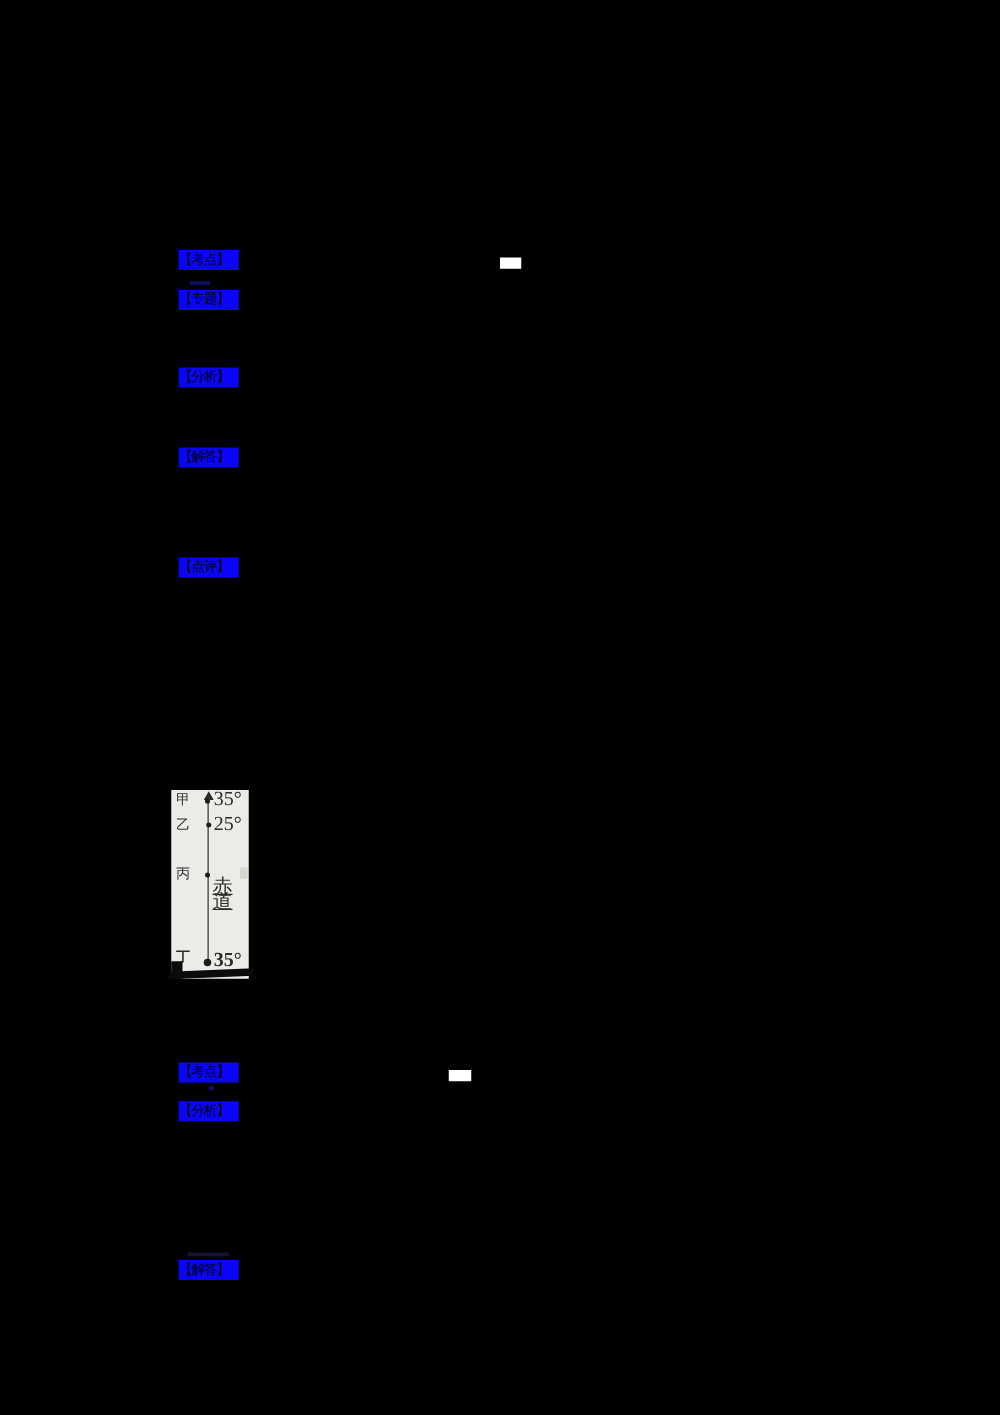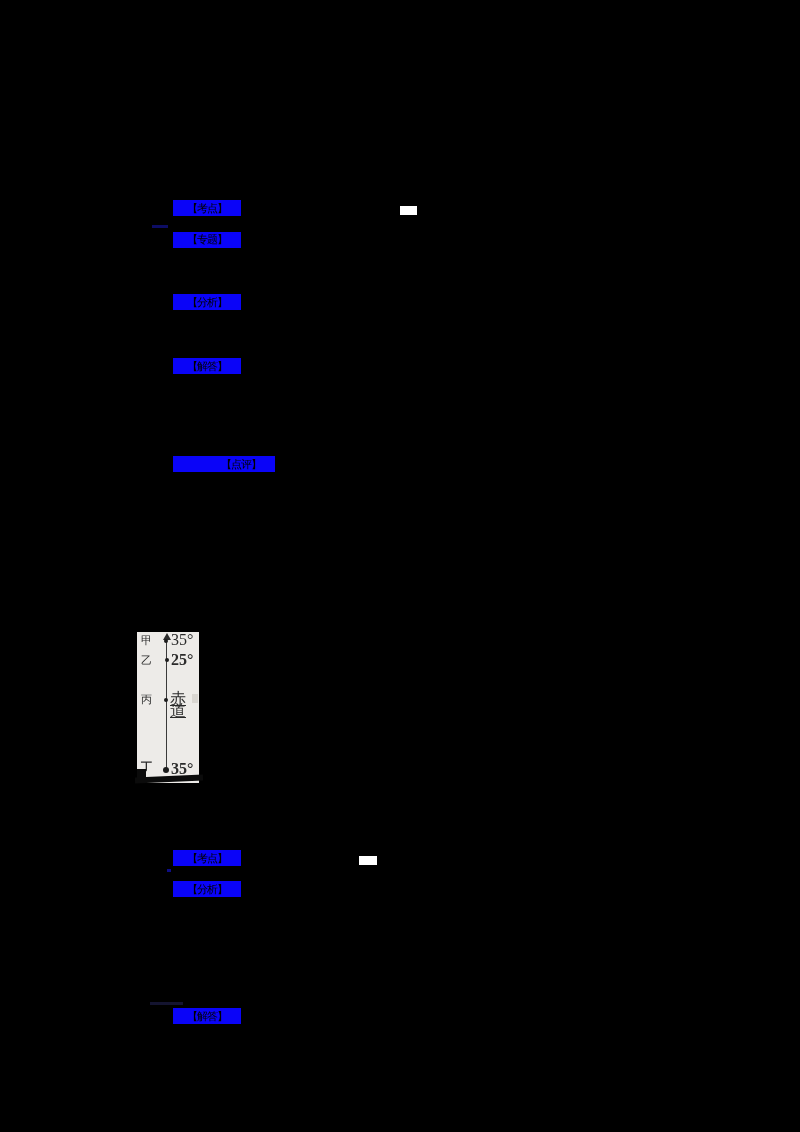--- a/index.html
+++ b/index.html
@@ -7,31 +7,30 @@
     position:relative;
     width:800px;height:1132px;
     background:#000000;
     overflow:hidden;
     font-family:"Liberation Sans", sans-serif;
   }
   
   .anno-label{
     position:absolute;
     left:143px;
-    width:68px;height:16px;
+    width:48px;height:16px;
     background:#0a04f8;
     color:#000000;
     font-size:11px;line-height:16px;
-    text-align:center;
+    text-align:left;
     white-space:nowrap;
     letter-spacing:-1px;
     overflow:hidden;
-    margin-left:30px;
   }
-  .l1{top:200px;} .l2{top:232px;font-family:Liberation Mono, monospace;} .l3{top:294px;} .l4{top:358px;} .l5{top:456px;padding-left:34px;}
+  .l1{top:200px;} .l2{top:232px;font-family:Liberation Mono, monospace;} .l3{top:294px;} .l4{top:358px;} .l5{top:446px;}
   .l6{top:850px;} .l7{top:881px;} .l8{top:1008px;}
 
   
   .inline-img{position:absolute;background:#ffffff;}
   .img1{left:400px;top:206px;width:17px;height:9px;}
   .img2{left:359px;top:856px;width:18px;height:9px;}
 
   
   .artifact{position:absolute;}
   .a1{left:152px;top:225px;width:16px;height:3px;background:#10107e;opacity:.8;}
@@ -62,21 +61,21 @@
     position:absolute;
     background:#1c1c1c;border-radius:50%;
   }
   .d1{left:27px;top:7px;width:4px;height:4px;}
   .d2{left:28px;top:26px;width:4px;height:4px;}
   .d3{left:27px;top:66px;width:4px;height:4px;}
   .d4{left:26px;top:135px;width:6px;height:6px;}
   #diagram .pt-name{position:absolute;left:4px;font-size:11px;line-height:12px;}
   #diagram .pt-val{position:absolute;left:34px;font-size:16px;line-height:12px;}
   .n1{top:2px;} .n2{top:22px;} .n3{top:61px;} .n4{top:128px;font-weight:bold;}
-  .v1{top:2px;} .v2{top:22px;font-weight:bold;} .v3{top:61px;left:33px !important;text-decoration:underline;} .v4{top:131px;font-weight:bold;}
+  .v1{top:2px;} .v2{top:22px;} .v3{top:72px;left:33px !important;text-decoration:underline;} .v4{top:131px;font-weight:bold;}
   #diagram .smudge{position:absolute;left:55px;top:62px;width:6px;height:9px;background:#d9d6d1;}
   #diagram .scan-band{
     position:absolute;left:-2px;bottom:1px;
     width:68px;height:6px;background:#0b0b0b;
     transform:rotate(-2.5deg);
   }
   #diagram .scan-corner{
     position:absolute;left:0;bottom:0;
     width:9px;height:14px;background:#0b0b0b;
   }

